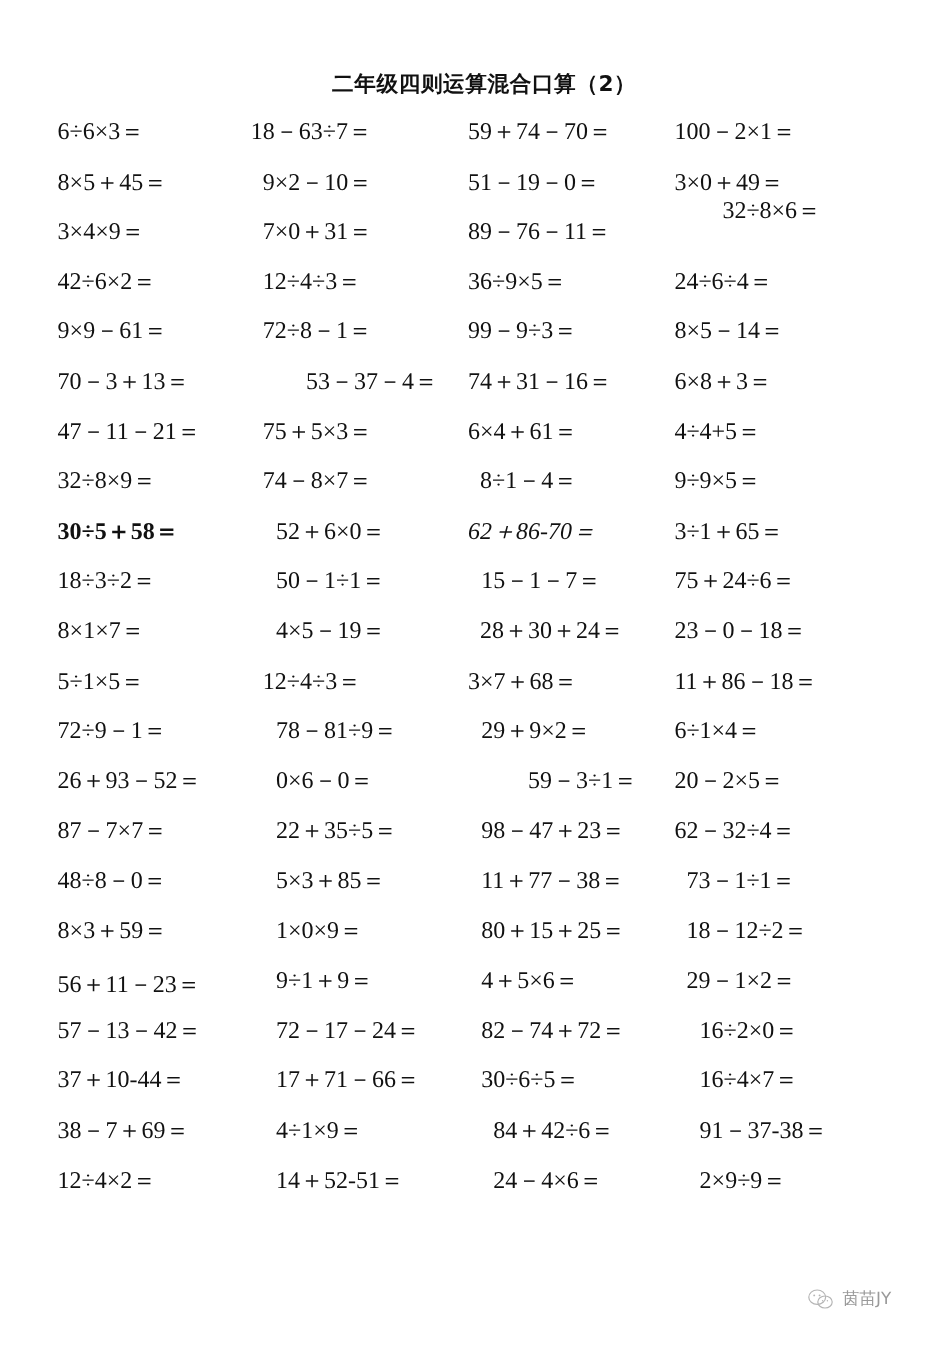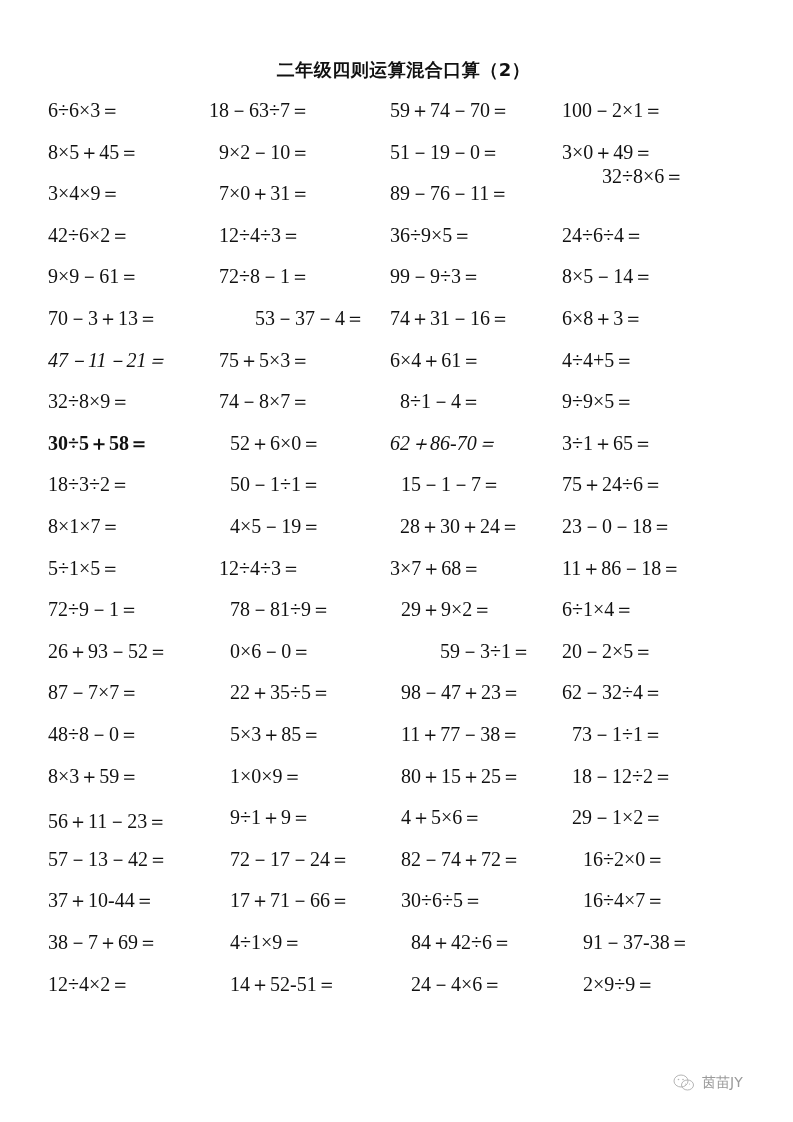--- a/index.html
+++ b/index.html
@@ -39,21 +39,21 @@
       <div class="prob" style="top: 222.8px; left: 390px;">36÷9×5＝</div>
       <div class="prob" style="top: 222.8px; left: 562px;">24÷6÷4＝</div>
       <div class="prob" style="top: 264.4px; left: 48px;">9×9－61＝</div>
       <div class="prob" style="top: 264.4px; left: 219px;">72÷8－1＝</div>
       <div class="prob" style="top: 264.4px; left: 390px;">99－9÷3＝</div>
       <div class="prob" style="top: 264.4px; left: 562px;">8×5－14＝</div>
       <div class="prob" style="top: 306px; left: 48px;">70－3＋13＝</div>
       <div class="prob" style="top: 306px; left: 219px; margin-left: 36px;">53－37－4＝</div>
       <div class="prob" style="top: 306px; left: 390px;">74＋31－16＝</div>
       <div class="prob" style="top: 306px; left: 562px;">6×8＋3＝</div>
-      <div class="prob" style="top: 347.6px; left: 48px; font-style: italic;">47－11－21＝</div>
+      <div class="prob" style="top: 347.6px; left: 48px;">47－11－21＝</div>
       <div class="prob" style="top: 347.6px; left: 219px;">75＋5×3＝</div>
       <div class="prob" style="top: 347.6px; left: 390px;">6×4＋61＝</div>
       <div class="prob" style="top: 347.6px; left: 562px;">4÷4+5＝</div>
       <div class="prob" style="top: 389.2px; left: 48px;">32÷8×9＝</div>
       <div class="prob" style="top: 389.2px; left: 219px;">74－8×7＝</div>
       <div class="prob" style="top: 389.2px; left: 400px;">8÷1－4＝</div>
       <div class="prob" style="top: 389.2px; left: 562px;">9÷9×5＝</div>
       <div class="prob" style="top: 430.8px; left: 48px; font-weight: bold;">30÷5＋58＝</div>
       <div class="prob" style="top: 430.8px; left: 230px;">52＋6×0＝</div>
       <div class="prob" style="top: 430.8px; left: 390px; font-style: italic;">62＋86-70＝</div>

